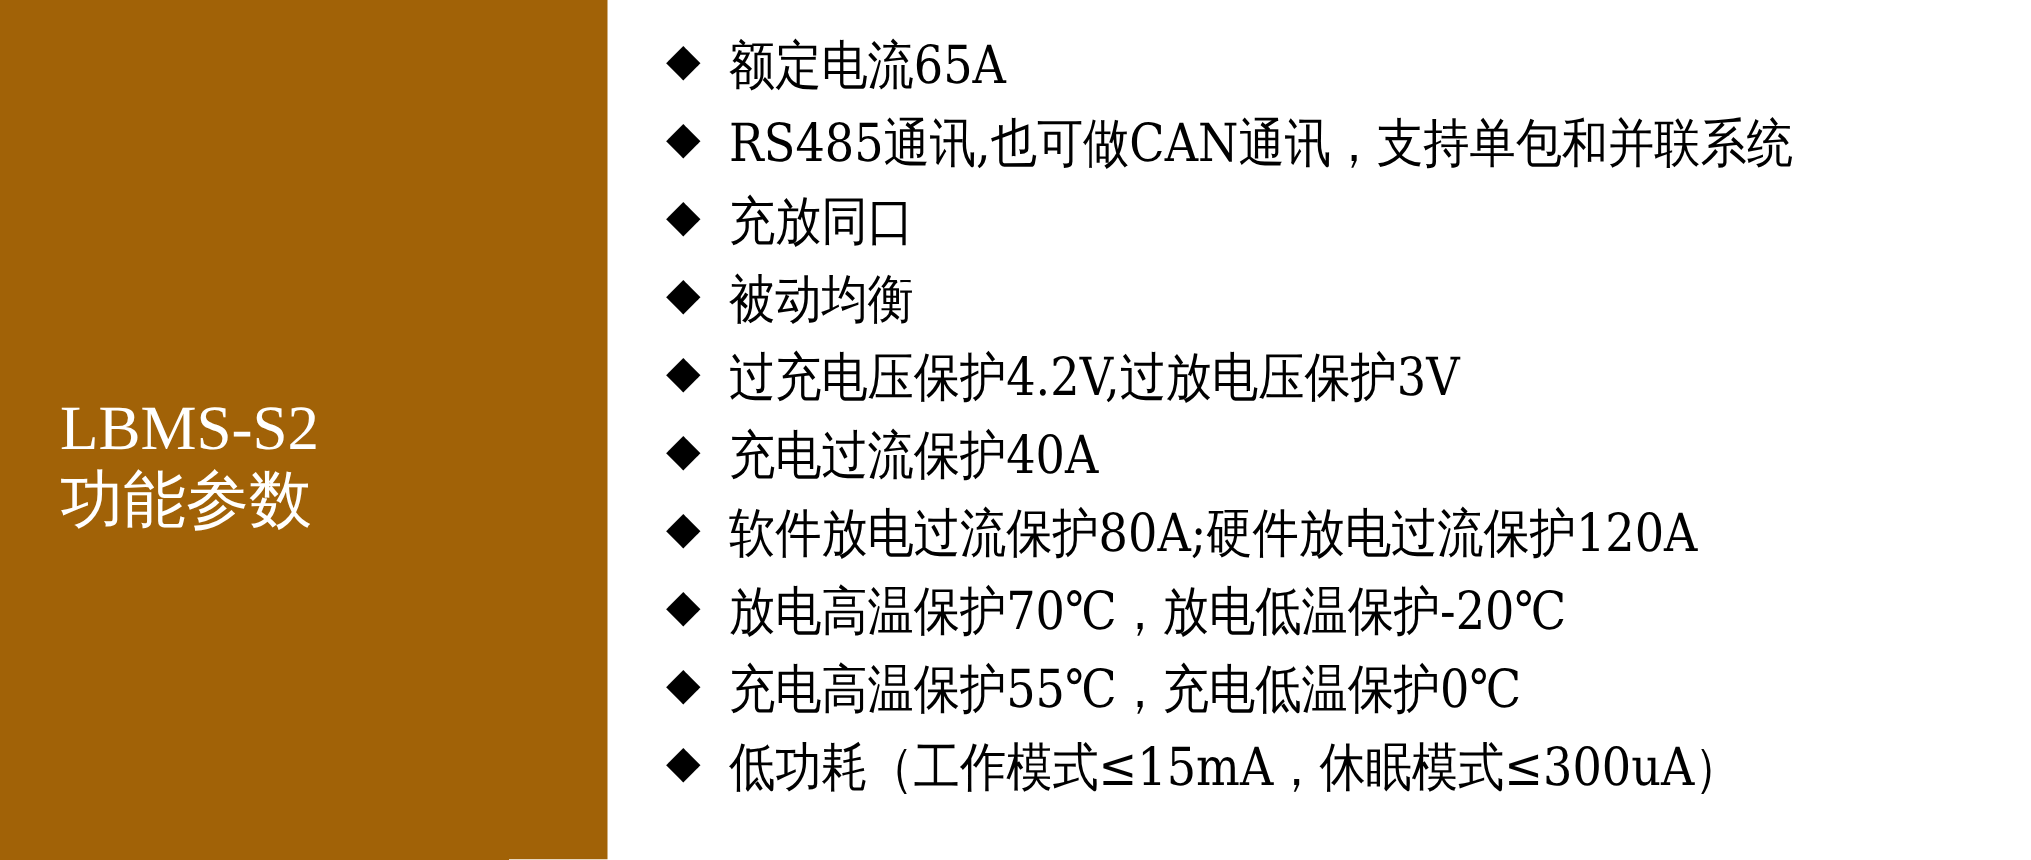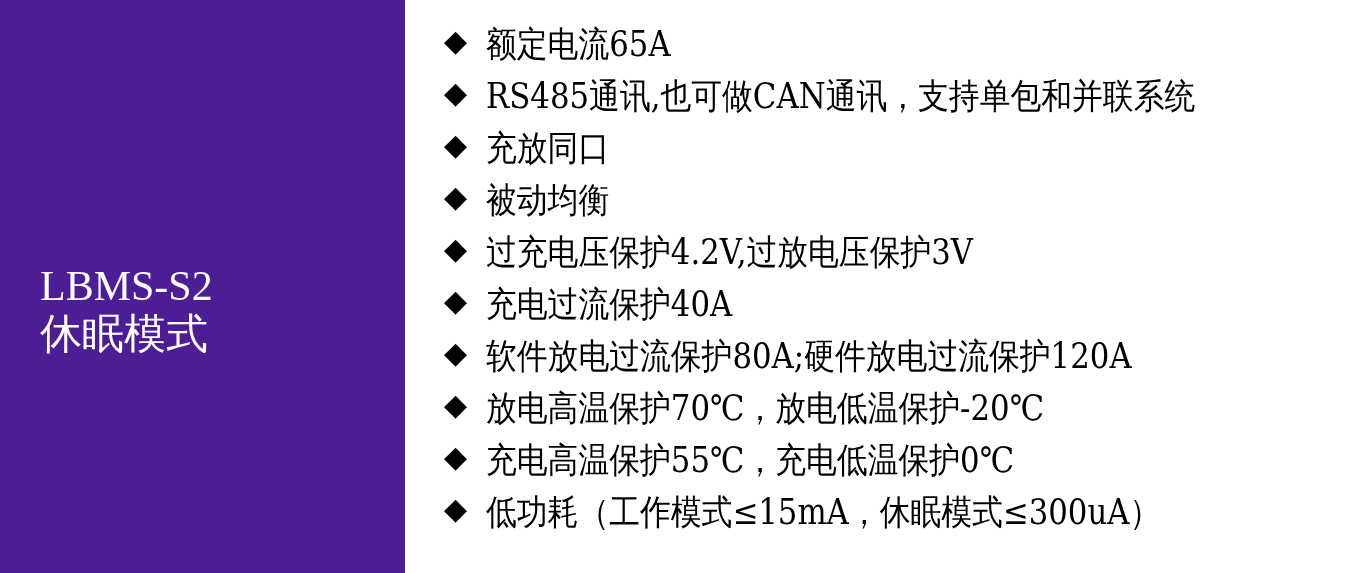--- a/index.html
+++ b/index.html
@@ -3,21 +3,21 @@
 <meta charset="utf-8">
 <style>
   html, body { margin:0; padding:0; }
   body {
     width:1354px; height:573px; overflow:hidden; background:#ffffff;
     position:relative;
     font-family: "DejaVu Serif", "Liberation Serif", serif;
   }
   .side {
     position:absolute; left:0; top:0; width:405px; height:573px;
-    background:#4c1d95;
+    background:#a16207;
   }
   .side-title {
     position:absolute; left:40px; top:262px;
     color:#ffffff; font-size:42px; line-height:48px;
     font-family: "Liberation Serif", "DejaVu Serif", serif;
   }
   .side-title div { white-space:nowrap; }
   .side-title .model { font-family:"Liberation Serif", serif; letter-spacing:0px; }
   .list {
     position:absolute; left:444px; top:18px; width:905px;
@@ -33,21 +33,21 @@
   }
   .item .text { white-space:normal; width:860px; transform:scaleX(0.88); transform-origin:left center; }
   .item.wrap .text { white-space:normal; }
 </style>
 </head>
 <body>
 
 <div class="side">
   <div class="side-title">
     <div class="model">LBMS-S2</div>
-    <div>休眠模式</div>
+    <div>功能参数</div>
   </div>
 </div>
 
 <div class="list">
   <div class="item">
     <span class="bullet">◆</span>
     <span class="text">额定电流65A</span>
   </div>
   <div class="item wrap">
     <span class="bullet">◆</span>

